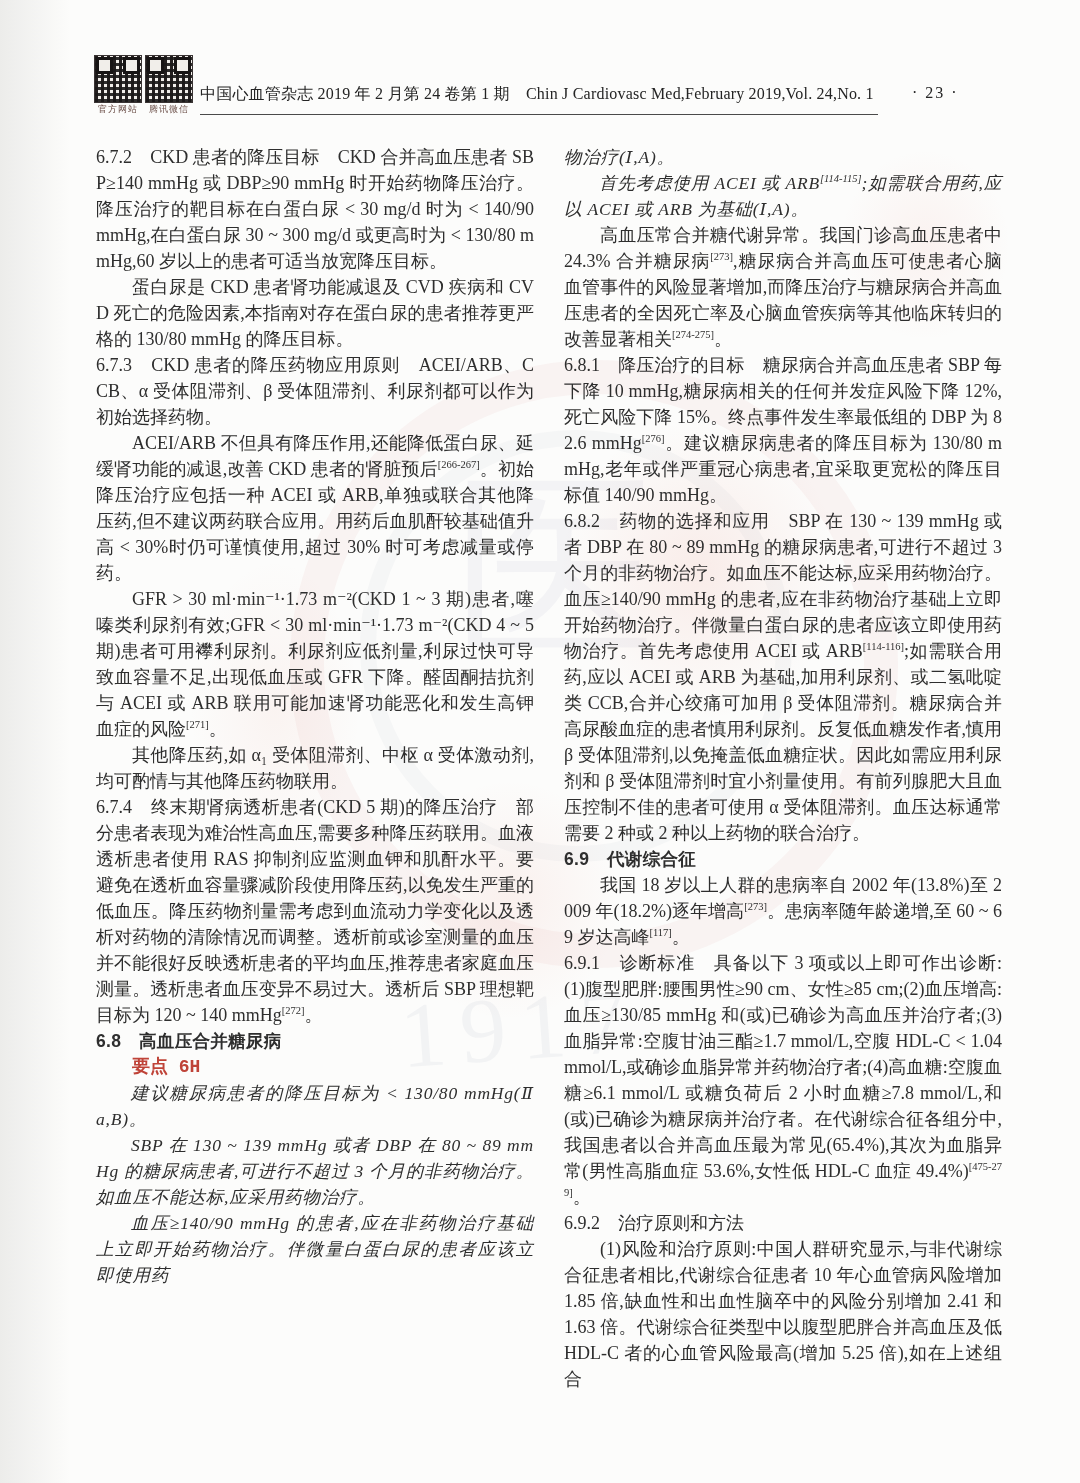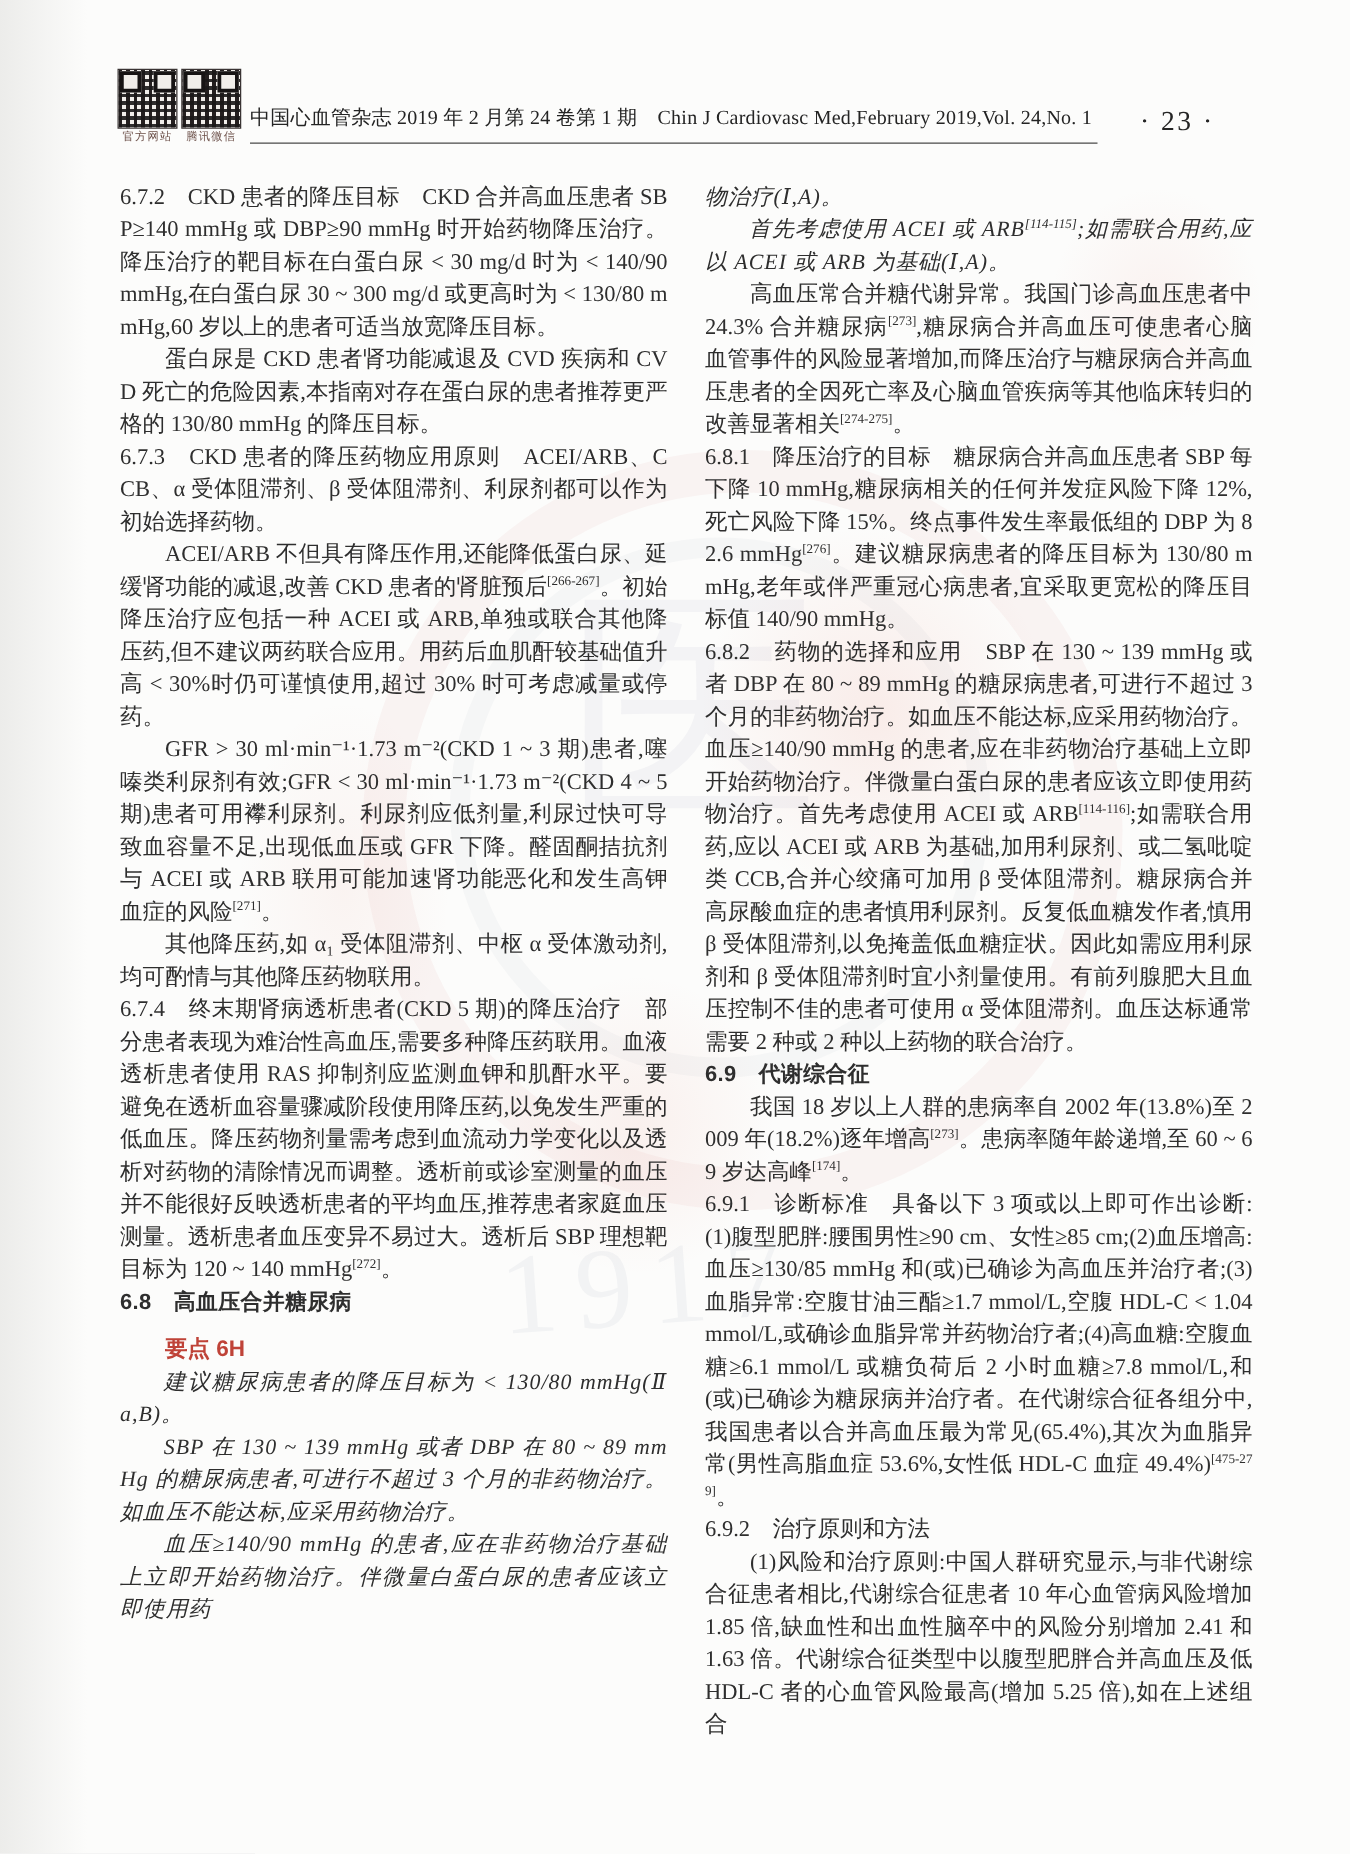--- a/index.html
+++ b/index.html
@@ -25,31 +25,31 @@
   .qr::before,.qr::after{content:"";position:absolute;width:11px;height:11px;
     border:3px solid #171414;background:#f1eeea;}
   .qr::before{left:1px;top:1px;}
   .qr::after{right:1px;top:1px;}
   .qr-label{font-size:9px;color:#6b4f48;letter-spacing:1px;line-height:10px;}
   .journal-cite{
     position:absolute;left:200px;top:84px;
     font-size:16px;color:#242424;letter-spacing:.2px;
     padding:0 4px 9px 0;border-bottom:1.6px solid #4a4a4a;white-space:nowrap;
   }
-  .page-number{position:absolute;left:912px;top:84px;font-size:22px;color:#242424;letter-spacing:2px;}
+  .page-number{position:absolute;left:912px;top:84px;font-size:16px;color:#242424;letter-spacing:2px;}
   
   .columns{position:absolute;left:96px;top:144px;width:906px;display:flex;gap:30px;}
   .col{width:443px;}
   .para{margin:0;font-size:18px;line-height:26px;text-align:justify;
     text-justify:inter-ideograph;word-break:break-all;}
   .para.ind{text-indent:2em;}
   .para.heading{font-family:"Liberation Sans","DejaVu Sans",sans-serif;
     font-weight:700;font-size:17.5px;letter-spacing:.3px;}
-  .para.keypoint{font-family:Liberation Sans, sans-serif;
-    font-weight:700;color:#bf4338;margin-top:12px;}
+  .para.keypoint{font-family:Liberation Mono, monospace;
+    font-weight:700;color:#bf4338;}
   .para.kaiti{font-style:italic;letter-spacing:.8px;font-size:17.5px;}
   sup{font-size:10.5px;line-height:0;vertical-align:super;letter-spacing:0;}
   
   .wm{position:absolute;pointer-events:none;}
   .wm-seal{left:290px;top:360px;width:540px;height:540px;border-radius:50%;
     border:34px solid rgba(195,85,72,.05);}
   .wm-seal-inner{left:360px;top:430px;width:400px;height:400px;border-radius:50%;
     border:16px solid rgba(120,130,165,.05);}
   .wm-char{font-size:200px;color:rgba(115,125,160,.065);
     font-family:"Liberation Serif",serif;left:455px;top:470px;line-height:1;}
@@ -109,19 +109,19 @@
         <p class="para kaiti ind">SBP 在 130 ~ 139 mmHg 或者 DBP 在 80 ~ 89 mmHg 的糖尿病患者,可进行不超过 3 个月的非药物治疗。如血压不能达标,应采用药物治疗。</p>
         <p class="para kaiti ind">血压≥140/90 mmHg 的患者,应在非药物治疗基础上立即开始药物治疗。伴微量白蛋白尿的患者应该立即使用药</p>
       </div>
     <div class="col" id="col-right">
         <p class="para kaiti">物治疗(Ⅰ,A)。</p>
         <p class="para kaiti ind">首先考虑使用 ACEI 或 ARB<sup>[114-115]</sup>;如需联合用药,应以 ACEI 或 ARB 为基础(Ⅰ,A)。</p>
         <p class="para body ind">高血压常合并糖代谢异常。我国门诊高血压患者中 24.3% 合并糖尿病<sup>[273]</sup>,糖尿病合并高血压可使患者心脑血管事件的风险显著增加,而降压治疗与糖尿病合并高血压患者的全因死亡率及心脑血管疾病等其他临床转归的改善显著相关<sup>[274-275]</sup>。</p>
         <p class="para body">6.8.1　降压治疗的目标　糖尿病合并高血压患者 SBP 每下降 10 mmHg,糖尿病相关的任何并发症风险下降 12%,死亡风险下降 15%。终点事件发生率最低组的 DBP 为 82.6 mmHg<sup>[276]</sup>。建议糖尿病患者的降压目标为 130/80 mmHg,老年或伴严重冠心病患者,宜采取更宽松的降压目标值 140/90 mmHg。</p>
         <p class="para body">6.8.2　药物的选择和应用　SBP 在 130 ~ 139 mmHg 或者 DBP 在 80 ~ 89 mmHg 的糖尿病患者,可进行不超过 3 个月的非药物治疗。如血压不能达标,应采用药物治疗。血压≥140/90 mmHg 的患者,应在非药物治疗基础上立即开始药物治疗。伴微量白蛋白尿的患者应该立即使用药物治疗。首先考虑使用 ACEI 或 ARB<sup>[114-116]</sup>;如需联合用药,应以 ACEI 或 ARB 为基础,加用利尿剂、或二氢吡啶类 CCB,合并心绞痛可加用 β 受体阻滞剂。糖尿病合并高尿酸血症的患者慎用利尿剂。反复低血糖发作者,慎用 β 受体阻滞剂,以免掩盖低血糖症状。因此如需应用利尿剂和 β 受体阻滞剂时宜小剂量使用。有前列腺肥大且血压控制不佳的患者可使用 α 受体阻滞剂。血压达标通常需要 2 种或 2 种以上药物的联合治疗。</p>
         <p class="para heading">6.9　代谢综合征</p>
-        <p class="para body ind">我国 18 岁以上人群的患病率自 2002 年(13.8%)至 2009 年(18.2%)逐年增高<sup>[273]</sup>。患病率随年龄递增,至 60 ~ 69 岁达高峰<sup>[174]</sup>。</p>
+        <p class="para body ind">我国 18 岁以上人群的患病率自 2002 年(13.8%)至 2009 年(18.2%)逐年增高<sup>[273]</sup>。患病率随年龄递增,至 60 ~ 69 岁达高峰<sup>[117]</sup>。</p>
         <p class="para body">6.9.1　诊断标准　具备以下 3 项或以上即可作出诊断:(1)腹型肥胖:腰围男性≥90 cm、女性≥85 cm;(2)血压增高:血压≥130/85 mmHg 和(或)已确诊为高血压并治疗者;(3)血脂异常:空腹甘油三酯≥1.7 mmol/L,空腹 HDL-C &lt; 1.04 mmol/L,或确诊血脂异常并药物治疗者;(4)高血糖:空腹血糖≥6.1 mmol/L 或糖负荷后 2 小时血糖≥7.8 mmol/L,和(或)已确诊为糖尿病并治疗者。在代谢综合征各组分中,我国患者以合并高血压最为常见(65.4%),其次为血脂异常(男性高脂血症 53.6%,女性低 HDL-C 血症 49.4%)<sup>[475-279]</sup>。</p>
         <p class="para body">6.9.2　治疗原则和方法</p>
         <p class="para body ind">(1)风险和治疗原则:中国人群研究显示,与非代谢综合征患者相比,代谢综合征患者 10 年心血管病风险增加 1.85 倍,缺血性和出血性脑卒中的风险分别增加 2.41 和 1.63 倍。代谢综合征类型中以腹型肥胖合并高血压及低 HDL-C 者的心血管风险最高(增加 5.25 倍),如在上述组合</p>
       </div>
   </div>
 </div>
 
 </body></html>

